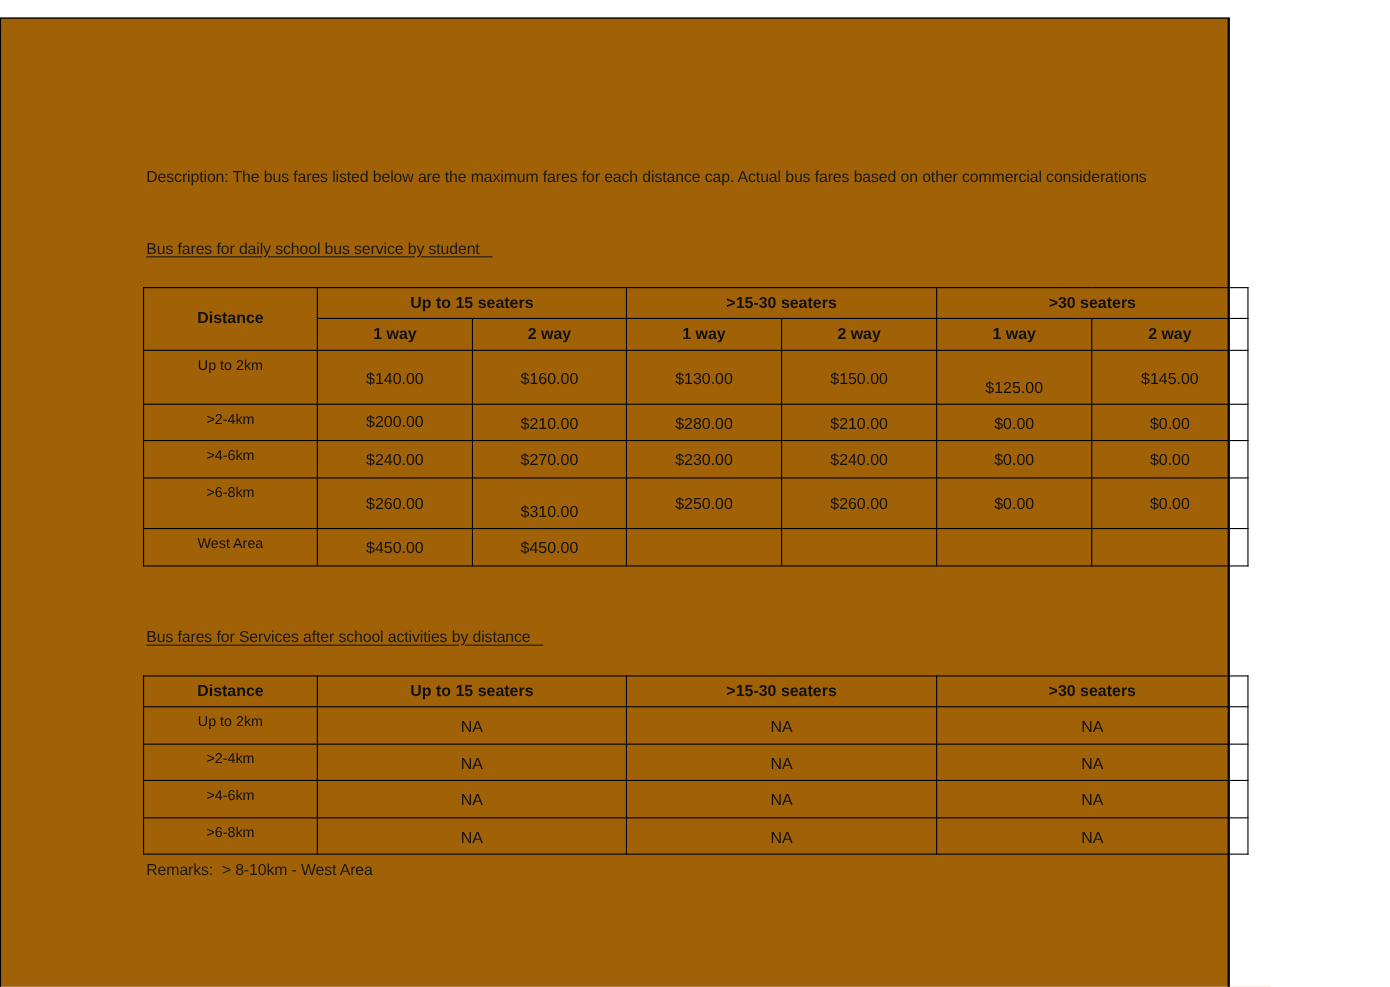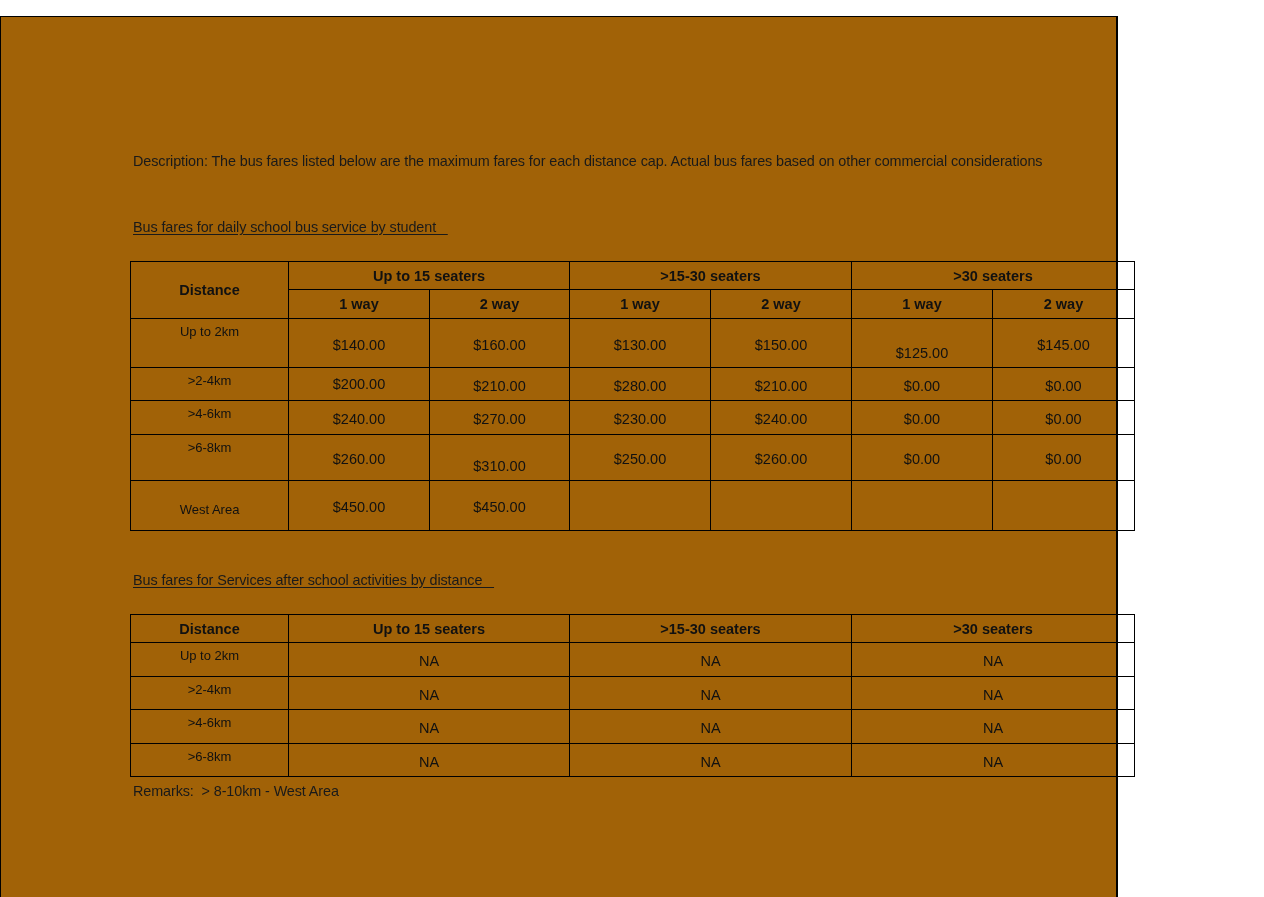--- a/index.html
+++ b/index.html
@@ -98,21 +98,21 @@
         <tr>
           <td class="dist" style="vertical-align: top; padding-top: 5px;">&gt;6-8km</td>
           <td style="padding-top: 4px;">$260.00</td>
           <td style="padding-top: 18px;">$310.00</td>
           <td style="padding-top: 4px;">$250.00</td>
           <td style="padding-top: 4px;">$260.00</td>
           <td style="padding-top: 4px;">$0.00</td>
           <td style="padding-top: 4px;">$0.00</td>
         </tr>
         <tr>
-          <td class="dist" style="vertical-align: top; padding-top: 21px;">West Area</td>
+          <td class="dist" style="vertical-align: top; padding-top: 5px;">West Area</td>
           <td style="padding-top: 4px;">$450.00</td>
           <td style="padding-top: 4px;">$450.00</td>
           <td style="padding-top: 4px;"></td>
           <td style="padding-top: 4px;"></td>
           <td style="padding-top: 4px;"></td>
           <td style="padding-top: 4px;"></td>
         </tr>
       </tbody>
   </table>
 

